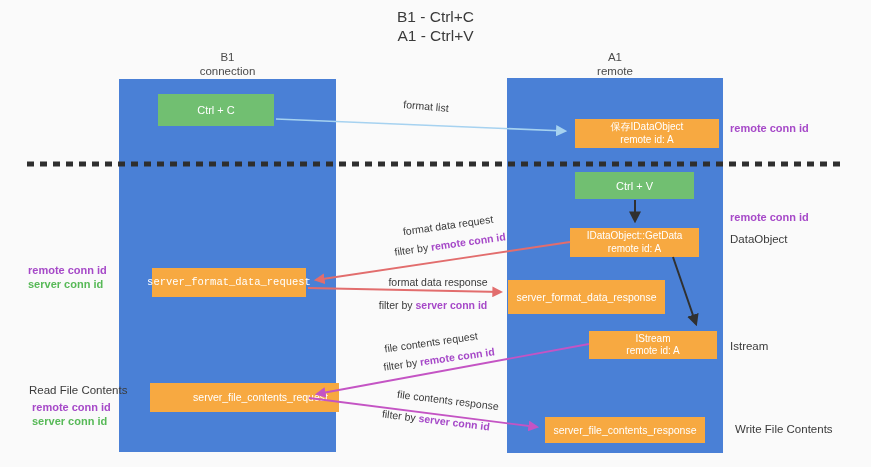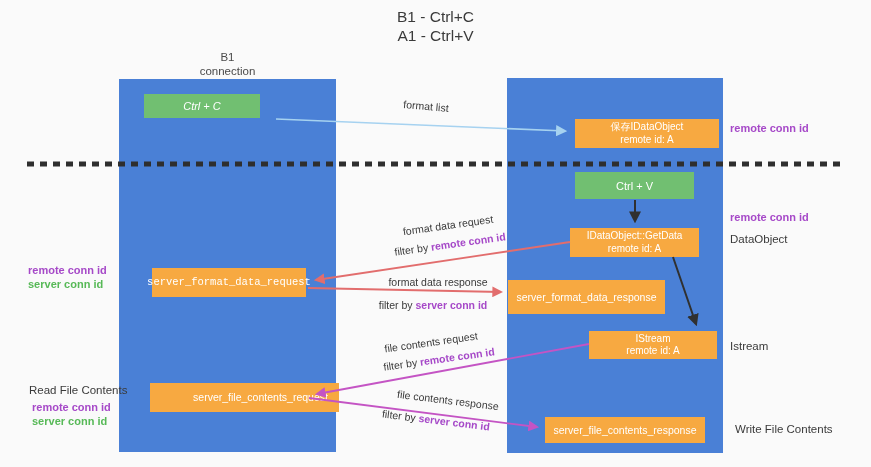--- a/index.html
+++ b/index.html
@@ -27,25 +27,29 @@
 
   <div class="title">
     <div>B1 - Ctrl+C</div>
     <div>A1 - Ctrl+V</div>
   </div>
 
   <div class="lane-header" style="left:119px;top:50px;width:217px;">
     <div>B1</div>
     <div>connection</div>
   </div>
+  <div class="lane-header" style="left:507px;top:50px;width:216px;">
+    <div>A1</div>
+    <div>remote</div>
+  </div>
 
   <div class="lane" style="left:119px;top:79px;width:217px;height:373px;"></div>
   <div class="lane" style="left:507px;top:78px;width:216px;height:375px;"></div>
 
-  <div class="box green" style="left:144px;top:94px;width:116px;height:24px;font-style:italic;">
+  <div class="box green" style="left:158px;top:94px;width:116px;height:32px;">
     <span>Ctrl + C</span>
   </div>
 
   <div class="box orange" style="left:575px;top:119px;width:144px;height:29px;">
     <span class="l2">保存IDataObject</span>
     <span class="l2">remote id: A</span>
   </div>
 
   <div class="box green" style="left:575px;top:172px;width:119px;height:27px;">
     <span>Ctrl + V</span>

